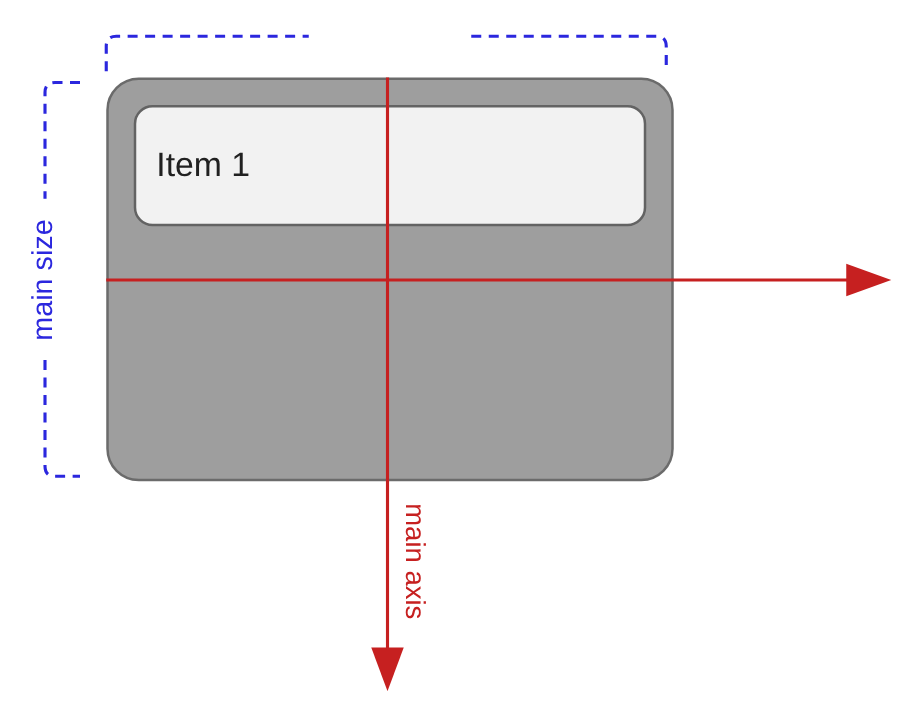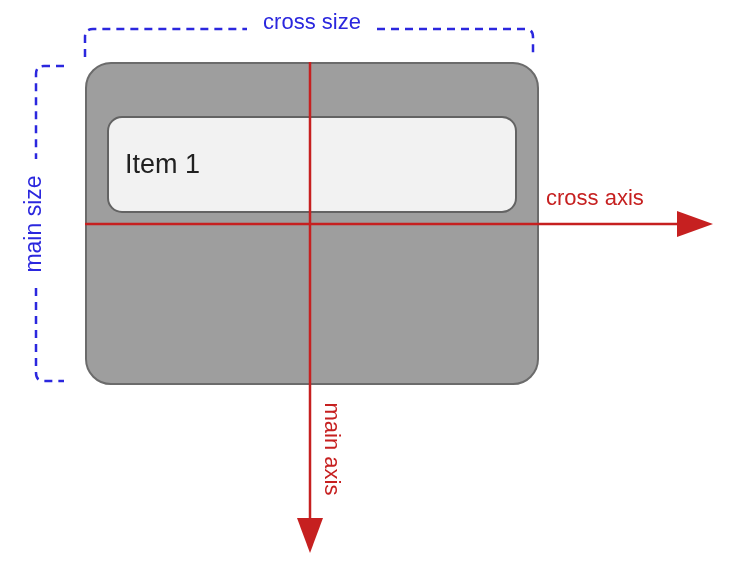--- a/index.html
+++ b/index.html
@@ -33,21 +33,20 @@
   .flex-item {
     box-sizing: border-box;
     background: var(--item-fill, #f2f2f2);
     border: 2px solid var(--item-border, #636363);
     border-radius: 15px;
     display: flex;
     align-items: center;
     padding-left: 16px;
     font-size: 27px;
     color: var(--item-text, #212121);
-    margin-top: 32px;
   }
   .flex-item.item-1 { flex: 0 0 97px; }
   .flex-item.item-2 { flex: 1 1 auto; }
   .overlay {
     position: absolute;
     left: 0;
     top: 0;
     width: 736px;
     height: 578px;
     pointer-events: none;
@@ -120,18 +119,16 @@
     <path class="bracket" d="M 64 66 L 44 66 Q 36 66 36 74 L 36 159"></path>
     <path class="bracket" d="M 36 288 L 36 373 Q 36 381 44 381 L 64 381"></path>
 
     <path class="axis-line" d="M 85 224 L 679 224"></path>
     <polygon class="axis-head" points="677,211 713,224 677,237"></polygon>
 
     <path class="axis-line" d="M 310 62 L 310 520"></path>
     <polygon class="axis-head" points="297,518 323,518 310,553"></polygon>
   </svg>
 
-  <div class="label label-blue cross-size-label">cross size</div>
   <div class="label label-blue main-size-label">main size</div>
-  <div class="label label-red cross-axis-label">cross axis</div>
   <div class="label label-red main-axis-label">main axis</div>
 
 </div>
 
 </body></html>

